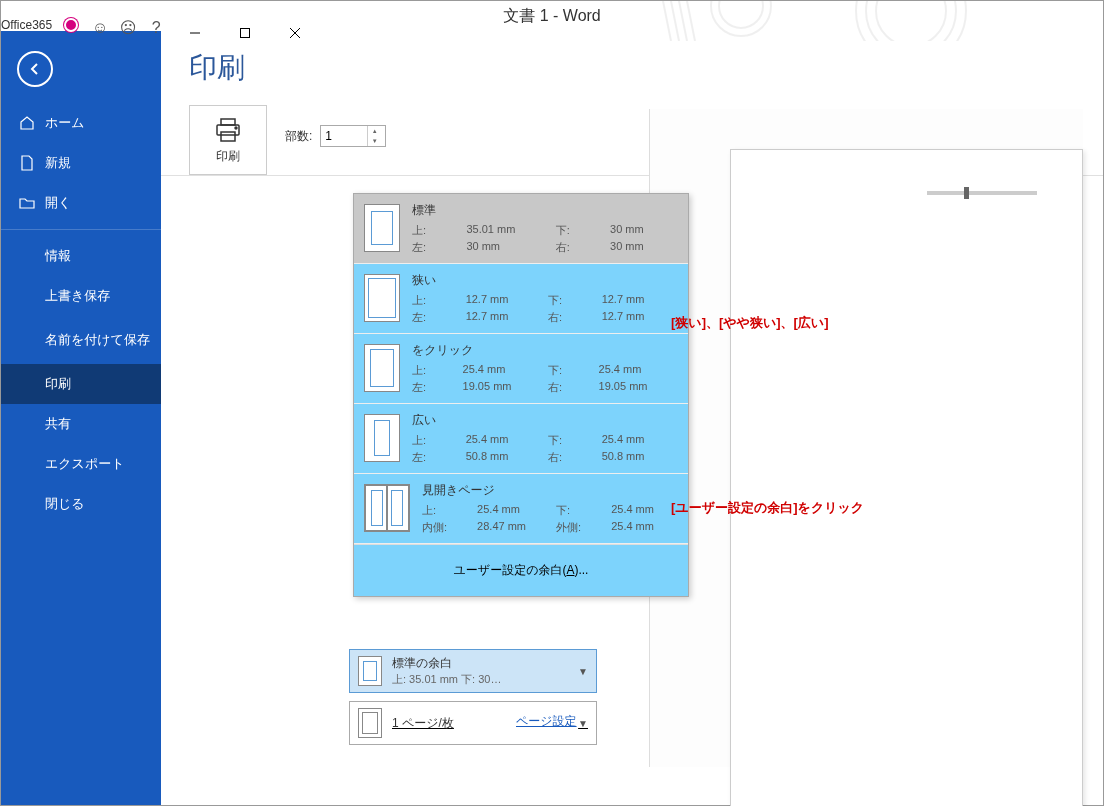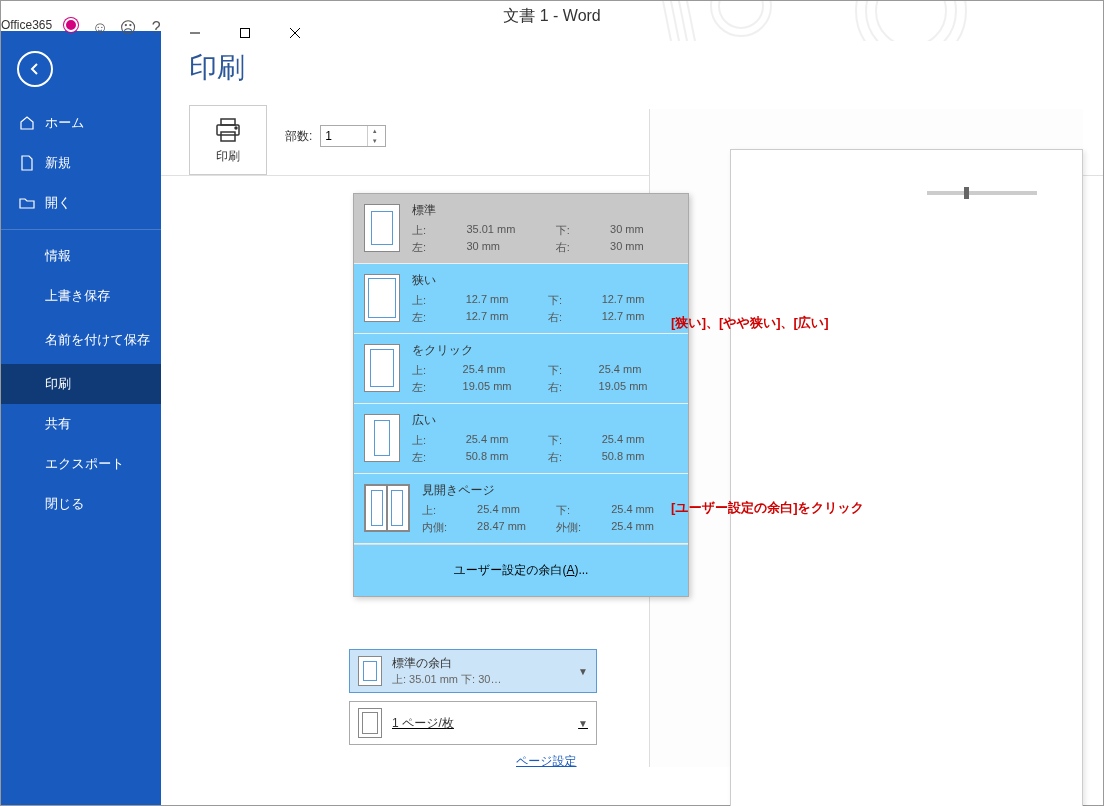--- a/index.html
+++ b/index.html
@@ -70,21 +70,21 @@
     .setting-row.highlighted { background: #cce4f7; border-color: #5b9bd5; }
     .setting-row + .setting-row { margin-top: 8px; text-decoration: underline; }
     .setting-thumb { width: 24px; height: 30px; border: 1px solid #888; flex-shrink: 0; background: white; position: relative; }
     .setting-thumb::before { content: ''; position: absolute; left: 4px; right: 4px; top: 4px; bottom: 4px; border: 1px solid #5b9bd5; }
     .setting-thumb.pages::before { border-color: #888; left: 3px; right: 3px; top: 3px; bottom: 3px; }
     .setting-text { flex: 1; overflow: hidden; }
     .setting-text .t1 { color: #333; }
     .setting-text .t2 { color: #666; font-size: 11px; white-space: nowrap; overflow: hidden; text-overflow: ellipsis; }
     .chevron { font-size: 10px; color: #555; }
     
-    .page-setup-link { position: absolute; left: 355px; top: 722px; font-size: 12px; color: #185abd; text-decoration: underline; }
+    .page-setup-link { position: absolute; left: 355px; top: 682px; font-size: 12px; color: #185abd; text-decoration: underline; }
     
     .preview { position: absolute; left: 488px; top: 78px; right: 20px; bottom: 38px; background: #fdfdfd; border-left: 1px solid #ddd; display: flex; align-items: flex-start; justify-content: center; padding-top: 40px; }
     .preview-page { width: 490px; height: 660px; background: white; border: 1px solid #ccc; box-shadow: 2px 2px 5px rgba(0,0,0,0.1); position: relative; margin-left: 80px; }
     
     .annotation { position: absolute; left: 510px; font-size: 13px; font-weight: bold; color: #d00000; z-index: 20; line-height: 1.8; }
     .annotation.a1 { top: 280px; }
     .annotation.a2 { top: 465px; }
     
     .statusbar { height: 34px; display: flex; align-items: center; padding: 0 20px; background: white; border-top: 1px solid #e0e0e0; font-size: 12px; color: #555; }
     .sb-nav { display: flex; align-items: center; gap: 6px; margin-left: 500px; }

